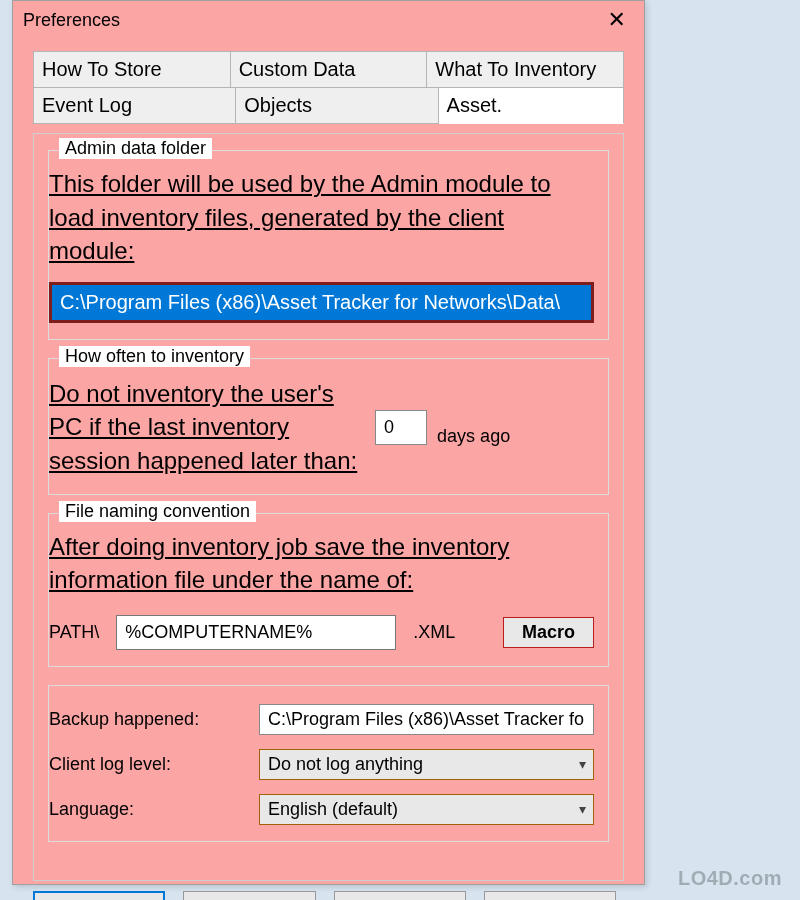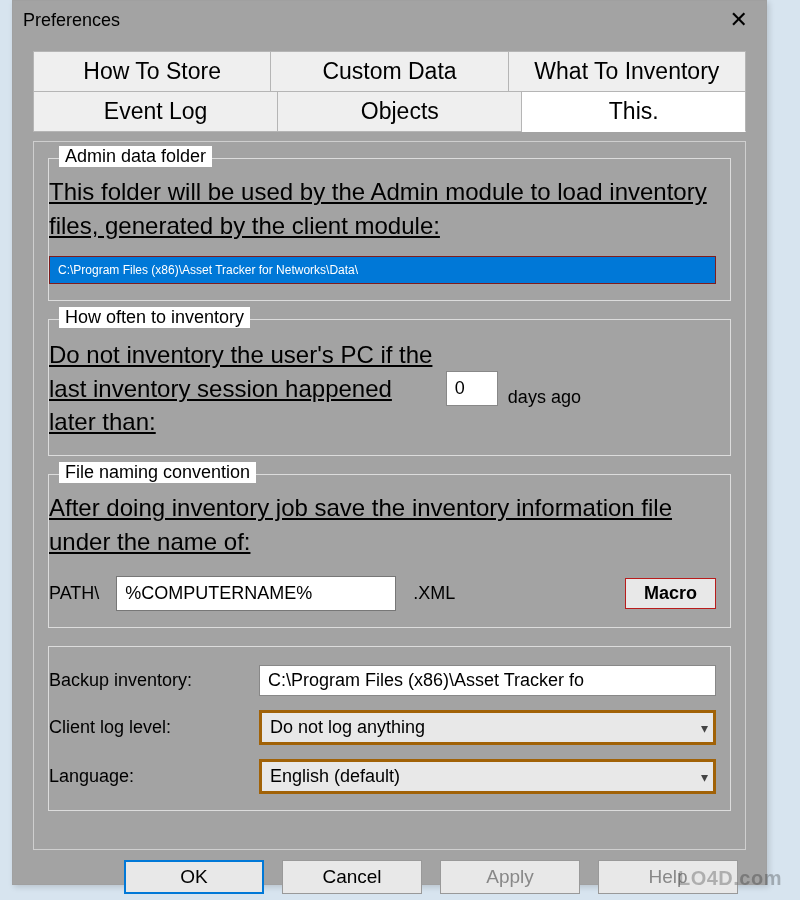--- a/index.html
+++ b/index.html
@@ -1,58 +1,58 @@
 <!DOCTYPE html>
 <html><head>
   <meta charset="utf-8">
   <style>
     * { box-sizing: border-box; font-family: "Segoe UI", Tahoma, sans-serif; }
     body { margin: 0; padding: 0; background: #d7e4ef; width: 800px; height: 900px; position: relative; }
     .window {
-      position: absolute; left: 12px; top: 0px; width: 755px; height: 885px;
-      background: #a3a3a3; border: 1px solid #a0a0a0;
+      position: absolute; left: 12px; top: 0px; width: 633px; height: 885px;
+      background: #fca5a5; border: 1px solid #a0a0a0;
       box-shadow: 2px 2px 6px rgba(0,0,0,0.15);
     }
     .titlebar { display: flex; align-items: center; justify-content: space-between; padding: 6px 10px 10px 10px; }
     .titlebar .title { font-size: 18px; }
     .close-btn { font-size: 22px; font-weight: 300; padding: 0 8px; cursor: default; font-family: Arial; }
     .content { padding: 8px 20px 8px 20px; }
     
     .tabrow1 { display: flex; width: 100%; }
     .tabrow2 { display: flex; width: 100%; margin-top: -1px; margin-bottom: 10px; }
-    .tab { flex: 1; text-align: center; padding: 6px 8px; font-size: 23px; border: 1px solid #b5b5b5; background: #efefef; }
+    .tab { flex: 1; text-align: left; padding: 6px 8px; font-size: 20px; border: 1px solid #b5b5b5; background: #efefef; }
     .tabrow2 .tab { border-top: 1px solid #b5b5b5; }
     .tab.active { background: #fff; border-bottom: 1px solid #fff; position: relative; z-index: 2; }
     .tab + .tab { border-left: none; }
     .tabbox { border: 1px solid #cfcfcf; padding: 16px 14px 20px 14px; margin-top: -1px; min-height: 635px; }
     .group {
       border: 1px solid #dcdcdc; padding: 10px 14px 16px 0; margin-bottom: 18px; position: relative;
     }
     .group .legend {
       position: absolute; top: -13px; left: 10px; background: #fff; padding: 0 6px; font-size: 18px;
     }
     .desc { font-size: 24px; margin-top: 6px; line-height: 1.4; text-decoration: underline; }
     .path-input {
-      width: 100%; border: 1px solid #7f1d1d; padding: 6px 8px; font-size: 12px;
+      width: 100%; border: 3px solid #7f1d1d; padding: 6px 8px; font-size: 20px;
       background: #0078d7; color: #fff; margin-top: 14px;
     }
     .inline-row { display: flex; align-items: center; gap: 10px; margin-top: 8px; }
     .inline-row .desc { flex: 0 0 58%; margin-top: 0; }
     .num-input { width: 52px; text-align: left; padding: 6px 8px; font-size: 18px; border: 1px solid #888; }
     .suffix { font-size: 18px; padding-top: 18px; }
     .fname-row { display: flex; align-items: center; gap: 17px; margin-top: 18px; }
     .plabel { font-size: 18px; }
     .txt-input { padding: 6px 8px; font-size: 18px; border: 1px solid #777; width: 280px; }
     .btn { padding: 4px 18px; font-size: 18px; border: 1px solid #b91c1c; background: #e8e8e8; font-weight: bold; }
     .form-grid { display: grid; grid-template-columns: 200px 1fr; row-gap: 14px; column-gap: 10px; align-items: center; }
     .form-grid label { font-size: 18px; }
     .txt2 { padding: 4px 8px; font-size: 18px; border: 1px solid #888; width: 100%; }
     .dropdown { position: relative; }
     .dropdown .face {
-      border: 3px solid #a16207; background: #e8e8e8; padding: 4px 28px 4px 8px; font-size: 18px; width: 100%;
+      border: 1px solid #a16207; background: #e8e8e8; padding: 4px 28px 4px 8px; font-size: 18px; width: 100%;
       display: block;
     }
     .dropdown .chev {
       position: absolute; right: 8px; top: 50%; transform: translateY(-50%); font-size: 14px; color: #444;
     }
     .buttonbar { display: flex; gap: 18px; justify-content: flex-end; padding-right: 8px; margin-top: 10px; }
     .buttonbar .bbtn { width: 140px; text-align: center; padding: 4px 0; font-size: 19px; border: 1px solid #999; background: #e8e8e8; }
     .buttonbar .bbtn.primary { border: 2px solid #0078d7; background: #e8e8e8; }
     .buttonbar .bbtn.disabled { color: #888; }
     .watermark { position: absolute; right: 18px; bottom: 10px; font-size: 20px; color: rgba(0,0,0,0.25); font-weight: 600; letter-spacing: 0.5px; }
@@ -69,21 +69,21 @@
   <div class="content">
 
     <div class="tabrow1">
       <div class="tab">How To Store</div>
       <div class="tab">Custom Data</div>
       <div class="tab">What To Inventory</div>
     </div>
     <div class="tabrow2">
       <div class="tab" style="flex:1.1">Event Log</div>
       <div class="tab" style="flex:1.1">Objects</div>
-      <div class="tab active" style="flex:1">This.</div>
+      <div class="tab active" style="flex:1">Asset.</div>
     </div>
 
     <div class="tabbox">
 
       <div class="group">
         <span class="legend">Admin data folder</span>
         <div class="desc">This folder will be used by the Admin module to load inventory files, generated by the client module:</div>
         <input class="path-input" value="C:\Program Files (x86)\Asset Tracker for Networks\Data\" style="">
       </div>
 
@@ -103,21 +103,21 @@
           <span class="plabel">PATH\</span>
           <input class="txt-input" value="%COMPUTERNAME%" style="">
           <span class="plabel">.XML</span>
           <span style="flex:1"></span>
           <button class="btn">Macro</button>
         </div>
       </div>
 
       <div class="group" style="padding-top:18px">
         <div class="form-grid">
-          <label>Backup inventory:</label>
+          <label>Backup happened:</label>
           <input class="txt2" value="C:\Program Files (x86)\Asset Tracker fo" style="">
 
           <label>Client log level:</label>
           <div class="dropdown">
             <span class="face">Do not log anything</span>
             <span class="chev">▾</span>
           </div>
 
           <label>Language:</label>
           <div class="dropdown">

